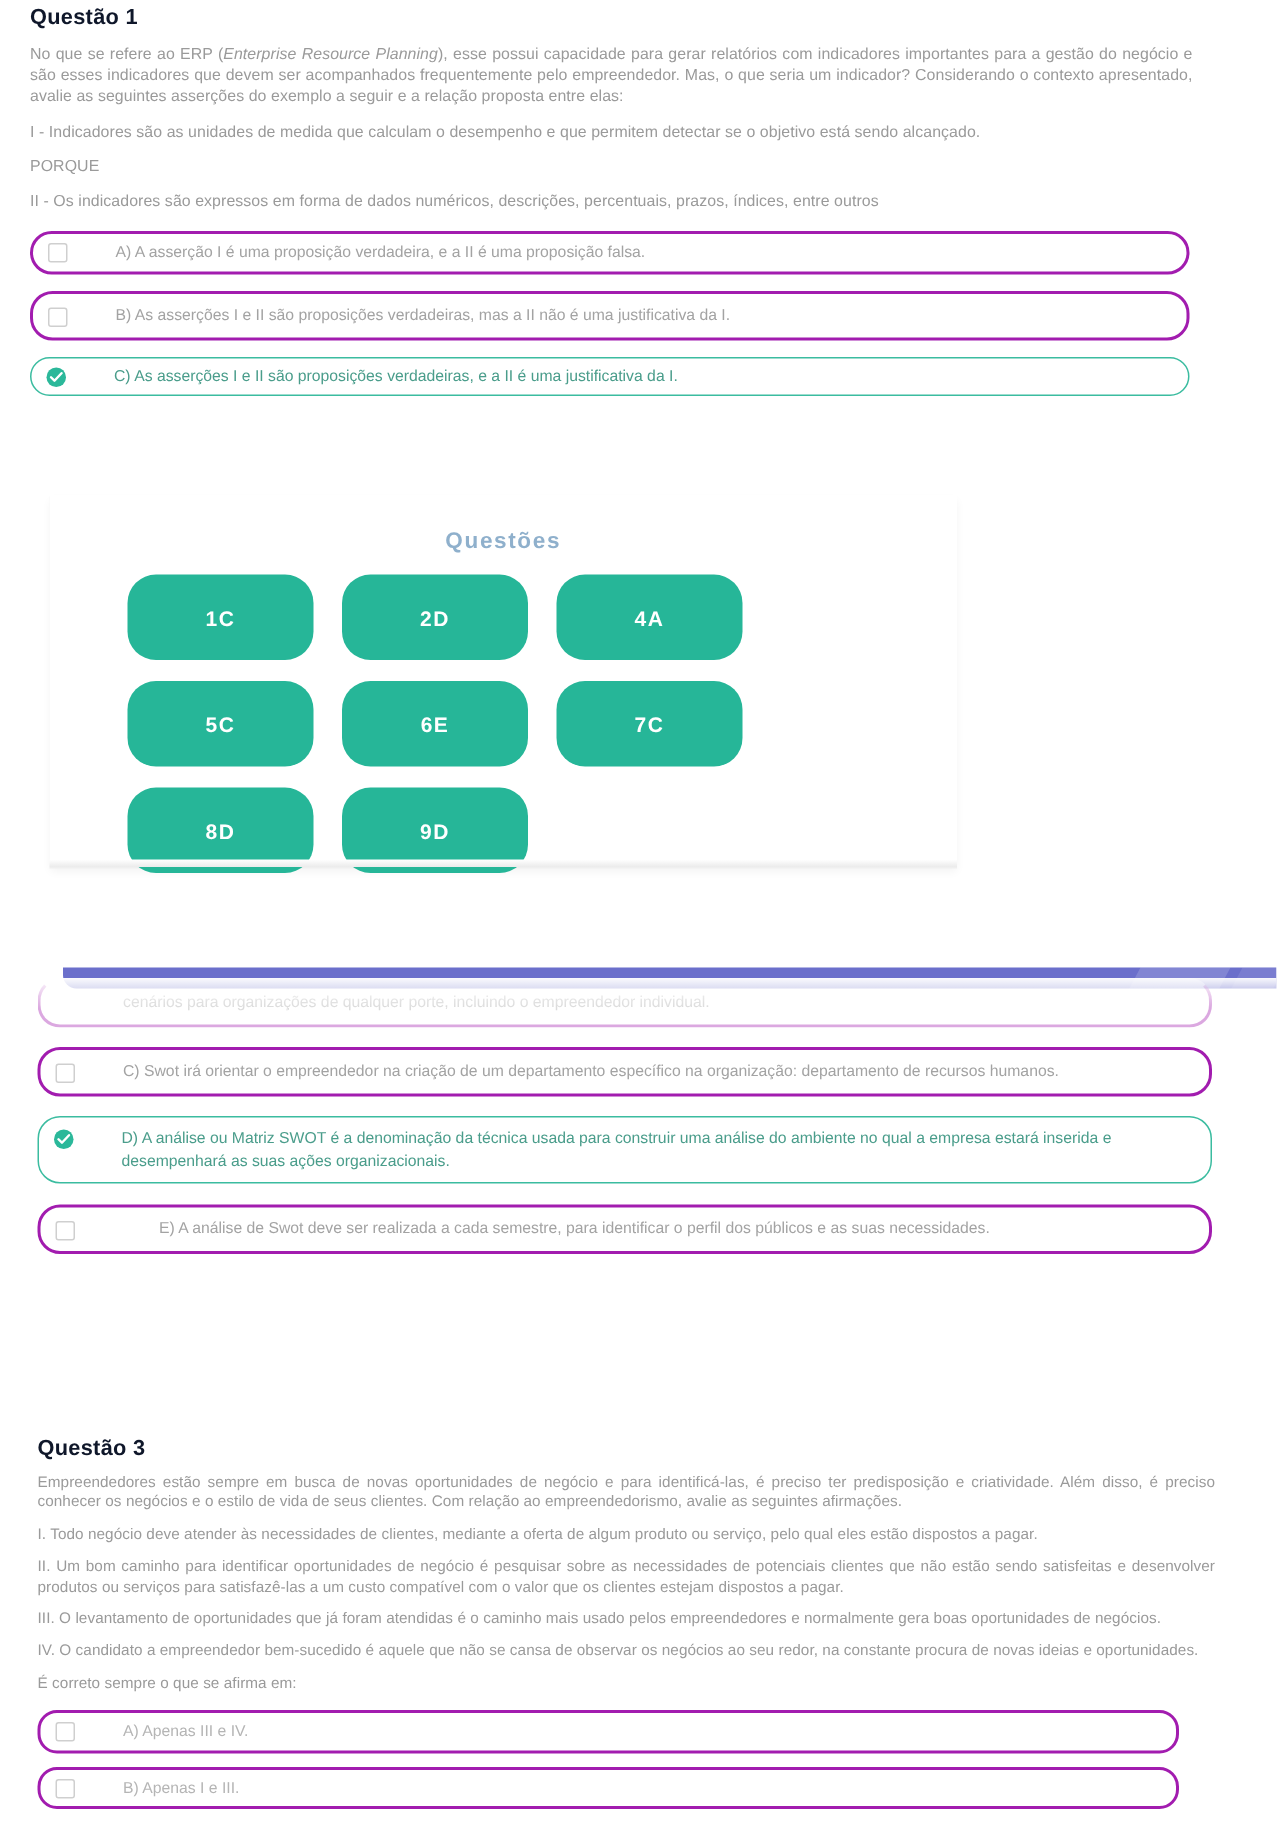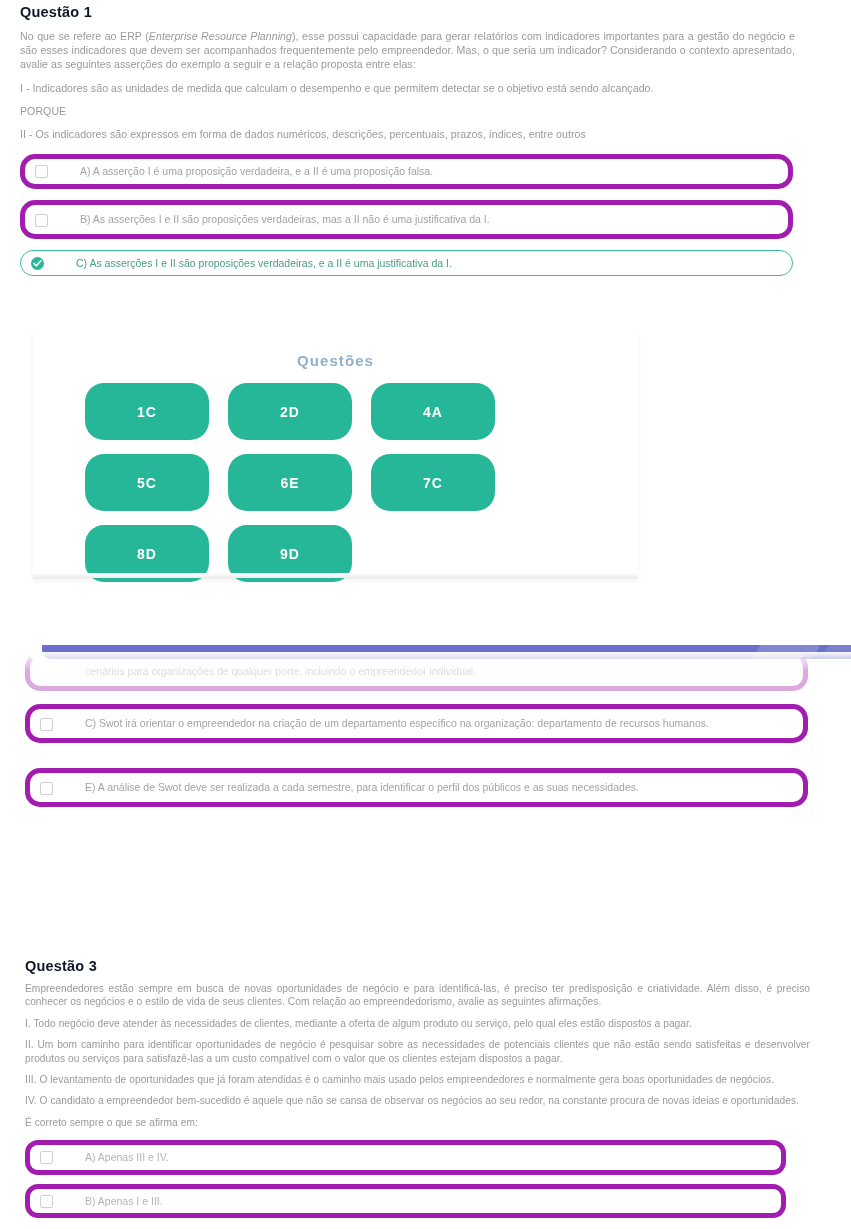--- a/index.html
+++ b/index.html
@@ -35,21 +35,21 @@
     color: #9a9a9a;
     text-align: justify;
     margin: 0 0 9px 0;
     letter-spacing: 0.05px;
   }
   .q-para em { font-style: italic; }
 
   
   .opt {
     box-sizing: border-box;
-    border: 5px solid #a21caf;
+    border: 2px solid #a21caf;
     border-radius: 15px;
     background: #ffffff;
     display: flex;
     align-items: flex-start;
     padding: 7px 12px 7px 10px;
     margin-bottom: 9px;
     min-height: 26px;
   }
   .opt.tight { padding-top: 5px; padding-bottom: 5px; min-height: 20px; align-items: center;}
   .opt-box {
@@ -267,22 +267,30 @@
       <span class="opt-text">cenários para organizações de qualquer porte, incluindo o empreendedor individual.</span>
     </div>
     <div class="ghost-mask"></div>
 
 
     <div class="opt" style="margin-top:13px;">
       <span class="opt-box"></span>
       <span class="opt-text">C) Swot irá orientar o empreendedor na criação de um departamento específico na organização: departamento de recursos humanos.</span>
     </div>
 
-
-    <div class="opt" style="margin-top:25px;">
+    <div class="opt selected" style="margin-top:13px;">
+      <span class="opt-check">
+        <svg width="9" height="9" viewBox="0 0 9 9">
+            <path d="M1 4.5 L3.3 6.8 L8 1.8" stroke="#ffffff" stroke-width="1.6" fill="none" stroke-linecap="round" stroke-linejoin="round"></path>
+          </svg>
+      </span>
+      <span class="opt-text">D) A análise ou Matriz SWOT é a denominação da técnica usada para construir uma análise do ambiente no qual a empresa estará inserida e desempenhará as suas ações organizacionais.</span>
+    </div>
+
+    <div class="opt" style="margin-top:14px;gap:24px;">
       <span class="opt-box"></span>
       <span class="opt-text">E) A análise de Swot deve ser realizada a cada semestre, para identificar o perfil dos públicos e as suas necessidades.</span>
     </div>
   </div>
 
   <div id="section-questao3">
     <div class="q-heading">Questão 3</div>
 
     <p class="q-para">Empreendedores estão sempre em busca de novas oportunidades de negócio e para identificá-las, é preciso ter predisposição e criatividade. Além disso, é preciso conhecer os negócios e o estilo de vida de seus clientes. Com relação ao empreendedorismo, avalie as seguintes afirmações.</p>
     <p class="q-para">I. Todo negócio deve atender às necessidades de clientes, mediante a oferta de algum produto ou serviço, pelo qual eles estão dispostos a pagar.</p>

